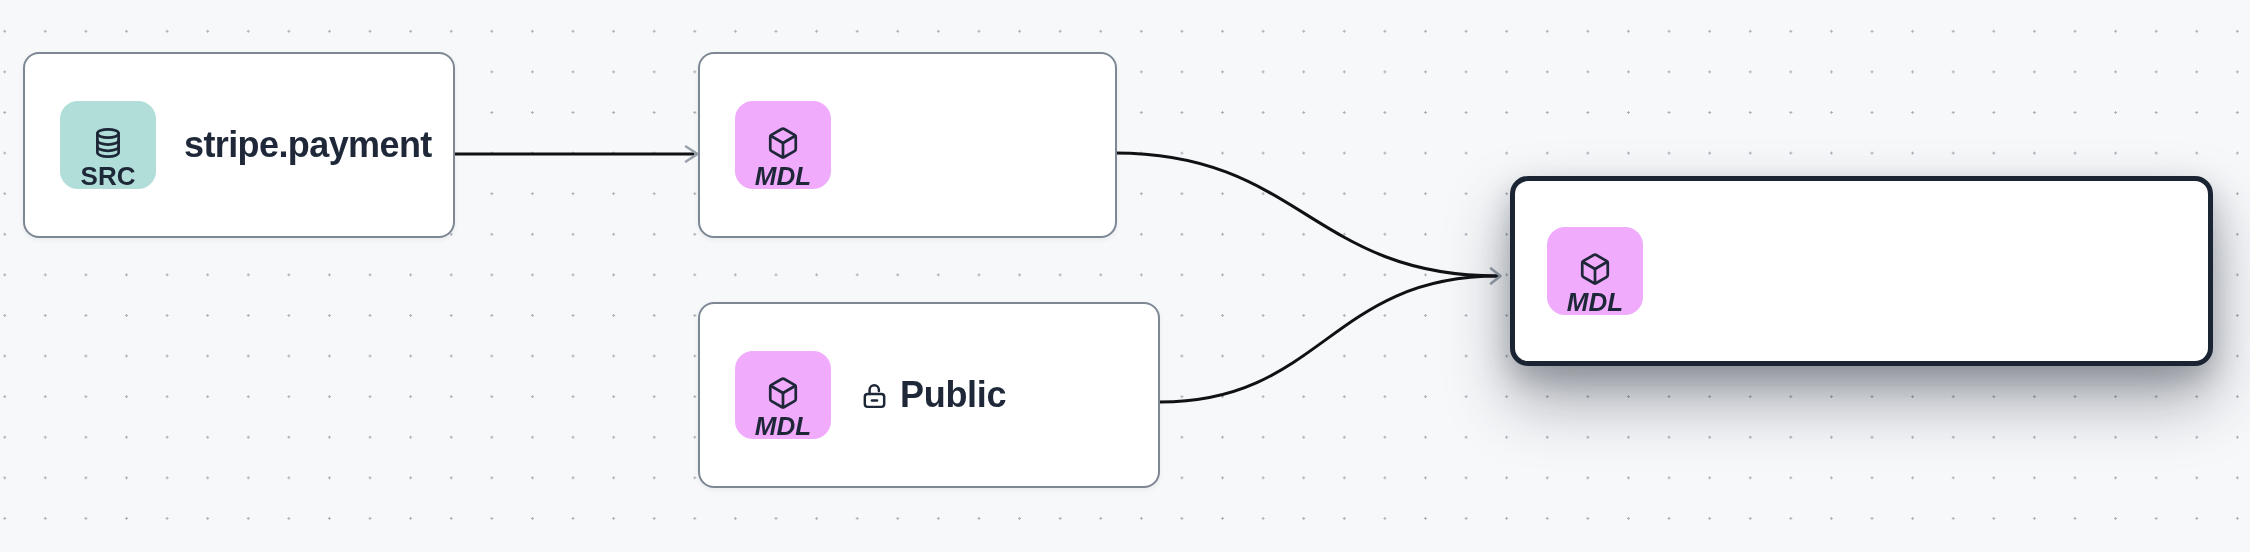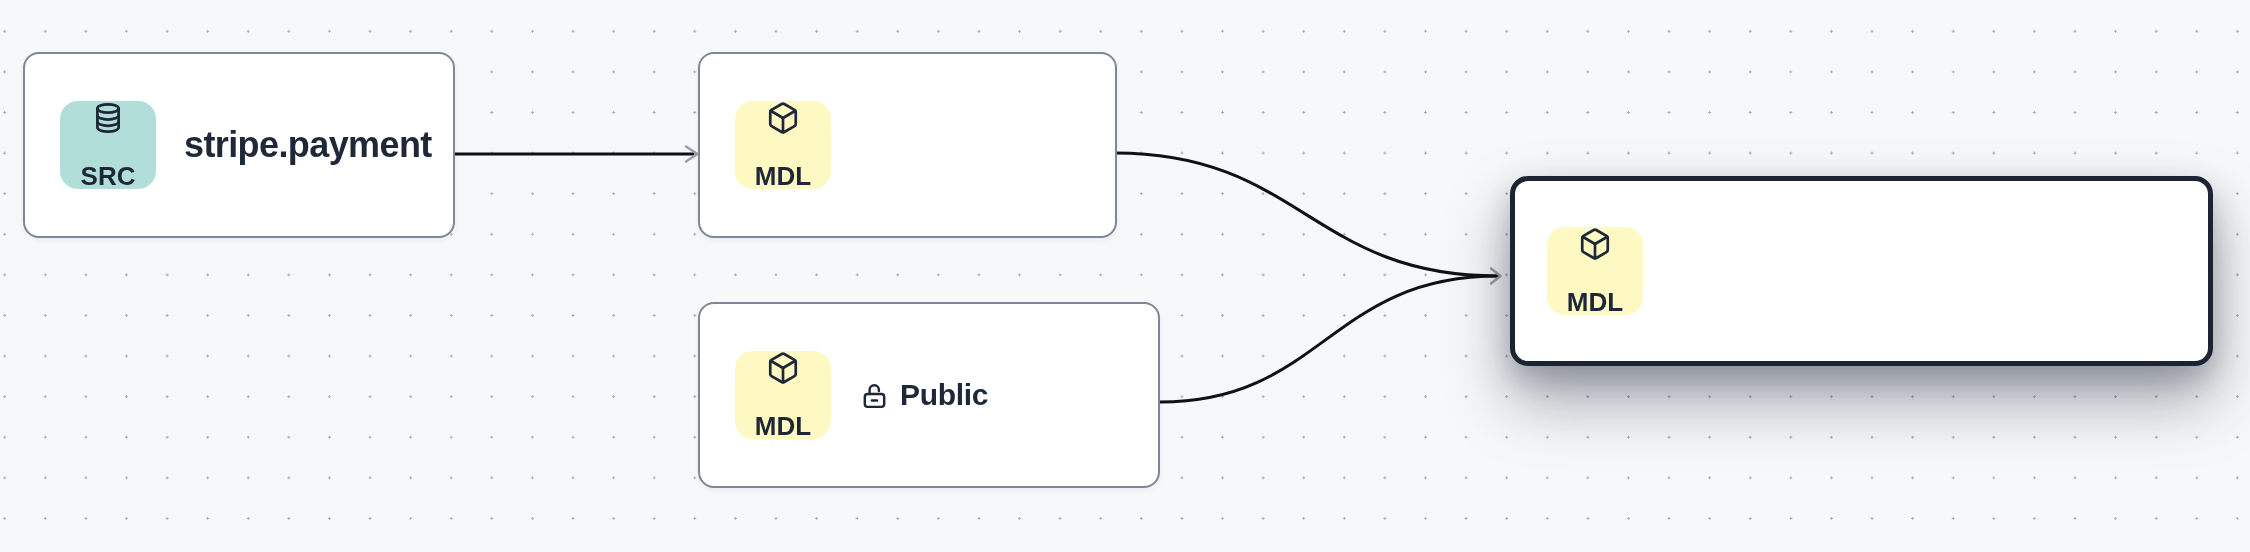--- a/index.html
+++ b/index.html
@@ -28,34 +28,34 @@
     box-shadow:0 2px 5px rgba(25,31,45,0.06);
     cursor:pointer;
   }
   .node.selected{
     border:5px solid #1b2433;border-radius:18px;
     padding-left:32px;
     box-shadow:0 34px 64px rgba(33,39,54,0.40),0 12px 28px rgba(33,39,54,0.22);
   }
   .badge{
     width:96px;height:88px;border-radius:18px;flex:0 0 auto;
-    display:flex;flex-direction:column;align-items:center;justify-content:space-between;gap:3px;
+    display:flex;flex-direction:column;align-items:center;justify-content:flex-end;gap:3px;
   }
   .badge.teal{background:#b1ded9;}
-  .badge.blue{background:#fef9c3;}
+  .badge.blue{background:#f0abfc;font-style:italic;}
   .badge svg{display:block;stroke:#1d2737;fill:none;stroke-width:1.9;stroke-linecap:round;stroke-linejoin:round;}
   .badge-label{font-size:26px;font-weight:600;line-height:1;color:#1d2737;}
   .node-text{display:flex;flex-direction:column;gap:7px;margin-left:28px;text-align:right;}
   .node-title{
     font-size:36px;font-weight:700;letter-spacing:-0.6px;
     color:#1e2838;white-space:nowrap;line-height:1.1;
   }
   .node-subtitle{
     display:flex;align-items:center;gap:10px;
-    font-size:30px;font-weight:700;letter-spacing:-0.3px;color:#1e2838;line-height:1;
+    font-size:36px;font-weight:700;letter-spacing:-0.3px;color:#1e2838;line-height:1;
   }
   .node-subtitle svg{display:block;stroke:#1d2737;fill:none;stroke-width:1.9;stroke-linecap:round;stroke-linejoin:round;}
 
   
   #node-stripe-payment{left:23px;top:52px;width:432px;height:186px;}
   #node-stg-payments{left:698px;top:52px;width:419px;height:186px;}
   #node-fct-orders{left:698px;top:302px;width:462px;height:186px;}
   #node-agg{left:1510px;top:176px;width:703px;height:190px;}
 </style>
 </head>

